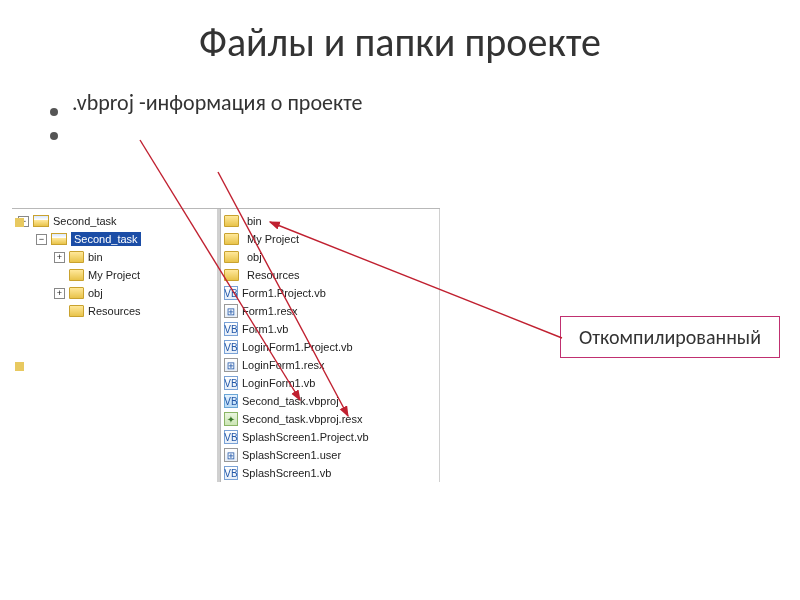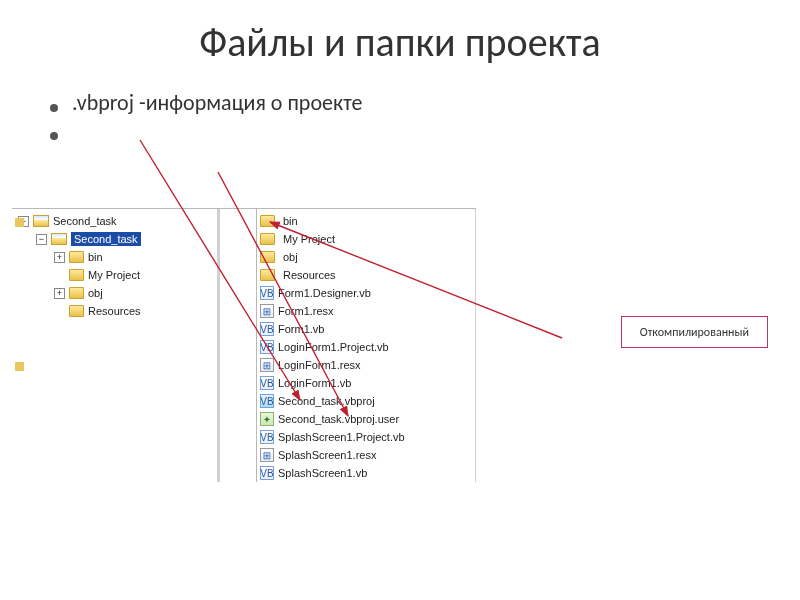--- a/index.html
+++ b/index.html
@@ -20,39 +20,38 @@
     margin-top: 18px;
     margin-bottom: 22px;
   }
   .bullets {
     margin-left: 50px;
     font-size: 22px;
     color: #333;
   }
   .bullet-row {
     display: flex;
-    align-items: center;
+    align-items: flex-end;
     margin-bottom: 6px;
   }
   .bullet-dot {
     width: 8px; height: 8px; border-radius: 50%;
     background: #555;
     margin-right: 14px;
     margin-top: 10px;
   }
   .explorer-wrap {
     position: absolute;
     top: 208px;
     left: 12px;
     display: flex;
     border-top: 1px solid #b8b8b8;
     font-family: Tahoma, Arial, sans-serif;
     font-size: 11px;
     color: #222;
-    gap: 36px;
   }
   .tree-pane {
     width: 208px;
     border-right: 3px solid #d0d0d0;
     padding-top: 3px;
   }
   .tree-row {
     display: flex;
     align-items: center;
     height: 18px;
@@ -110,45 +109,45 @@
     font-size: 10px;
     border: 1px solid #999;
     background: linear-gradient(#fff,#e6eef8);
     color: #2257a8;
   }
   .vb-icon { border-color:#7aa2d6; }
   .vbproj-icon { border-color:#6ba6d6; background: linear-gradient(#e3f2ff,#b7d9f4); }
   .user-icon { border-color:#8ab565; background: linear-gradient(#eaf6df,#cce6b5); color:#3b7a2a;}
   .callout-box {
     position: absolute;
-    right: 32px;
+    right: 20px;
     top: 316px;
     border: 1.5px solid #c03070;
     padding: 8px 18px;
-    font-size: 12px;
+    font-size: 20px;
     color: #333;
     background: #fff;
   }
   svg.arrows {
     position: absolute;
     top: 0; left: 0;
     width: 800px; height: 600px;
     pointer-events: none;
   }
   .left-dot {
     position: absolute;
     width: 9px; height: 9px;
     background: #e8c960;
     left: 15px;
   }
 </style>
 </head>
 <body>
 
-<div class="slide-title">Файлы и папки проекта</div>
+<div class="slide-title">Файлы и папки проекте</div>
 
 <div class="bullets">
   <div class="bullet-row">
     <div class="bullet-dot"></div>
     <span>.vbproj  -информация о проекте</span>
   </div>
   <div class="bullet-row">
     <div class="bullet-dot"></div>
   </div>
 </div>
@@ -204,21 +203,21 @@
     <div class="list-row">
         <span class="folder-icon"></span>
         <span>obj</span>
       </div>
     <div class="list-row">
         <span class="folder-icon"></span>
         <span>Resources</span>
       </div>
     <div class="list-row">
         <span class="file-icon vb-icon">VB</span>
-        <span>Form1.Designer.vb</span>
+        <span>Form1.Project.vb</span>
       </div>
     <div class="list-row">
         <span class="file-icon">⊞</span>
         <span>Form1.resx</span>
       </div>
     <div class="list-row">
         <span class="file-icon vb-icon">VB</span>
         <span>Form1.vb</span>
       </div>
     <div class="list-row">
@@ -232,29 +231,29 @@
     <div class="list-row">
         <span class="file-icon vb-icon">VB</span>
         <span>LoginForm1.vb</span>
       </div>
     <div class="list-row">
         <span class="file-icon vbproj-icon">VB</span>
         <span>Second_task.vbproj</span>
       </div>
     <div class="list-row">
         <span class="file-icon user-icon">✦</span>
-        <span>Second_task.vbproj.user</span>
+        <span>Second_task.vbproj.resx</span>
       </div>
     <div class="list-row">
         <span class="file-icon vb-icon">VB</span>
         <span>SplashScreen1.Project.vb</span>
       </div>
     <div class="list-row">
         <span class="file-icon">⊞</span>
-        <span>SplashScreen1.resx</span>
+        <span>SplashScreen1.user</span>
       </div>
     <div class="list-row">
         <span class="file-icon vb-icon">VB</span>
         <span>SplashScreen1.vb</span>
       </div>
   </div>
 </div>
 
 <div class="left-dot" style="top:218px"></div>
 <div class="left-dot" style="top:362px"></div>

